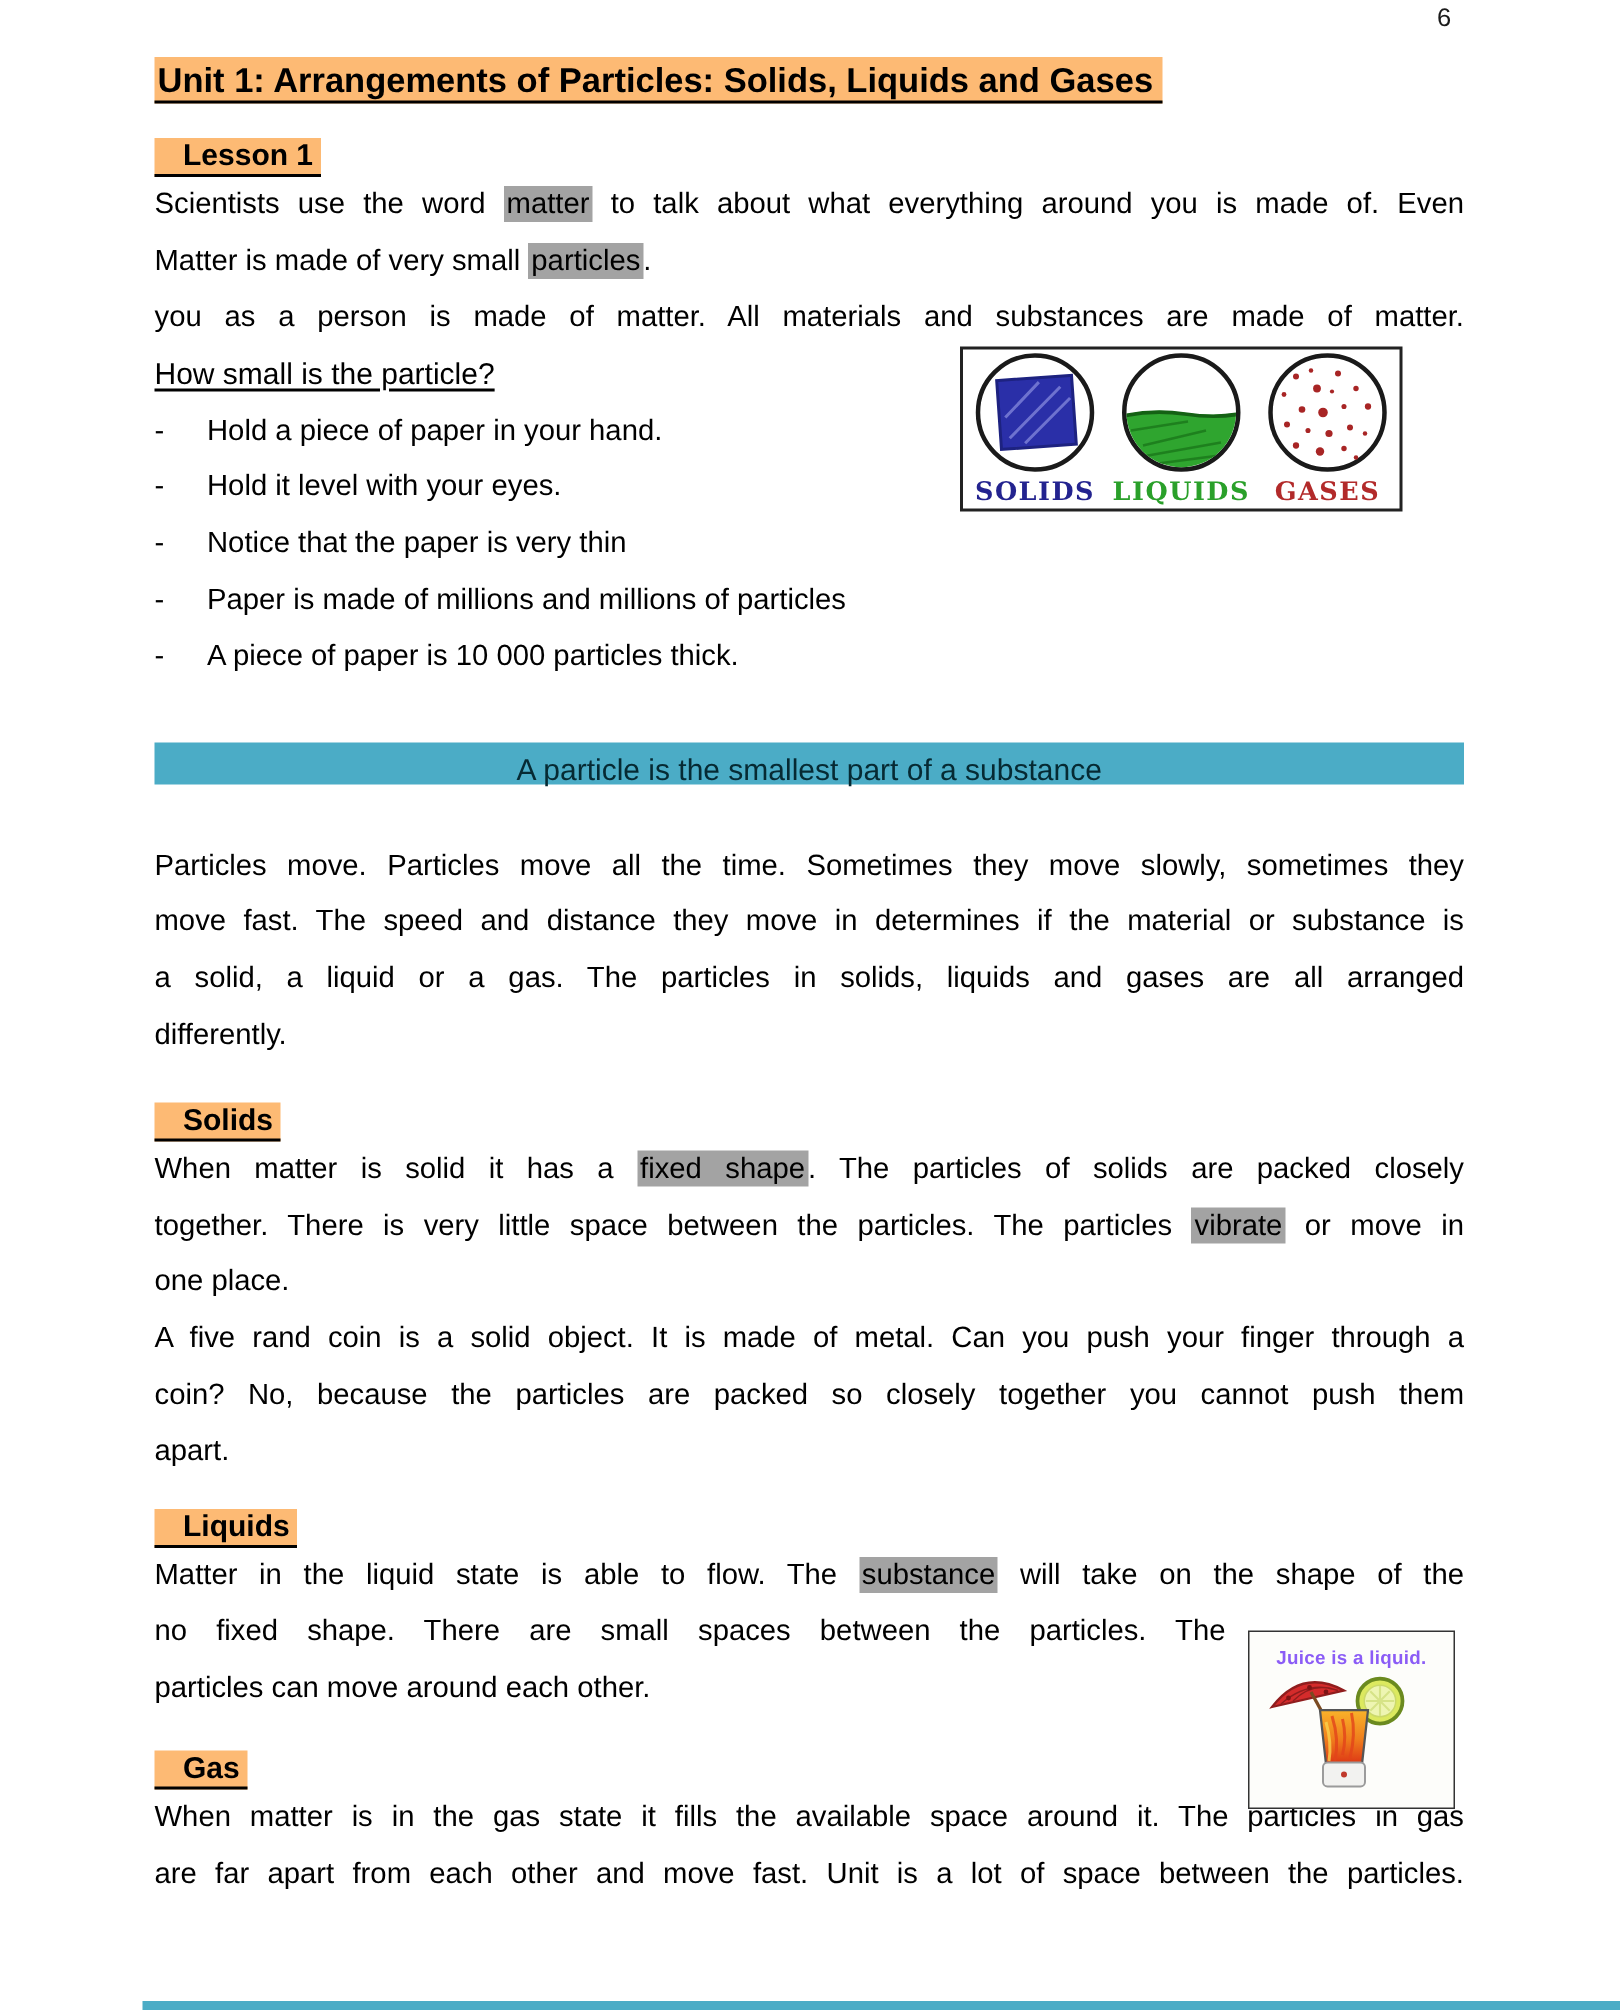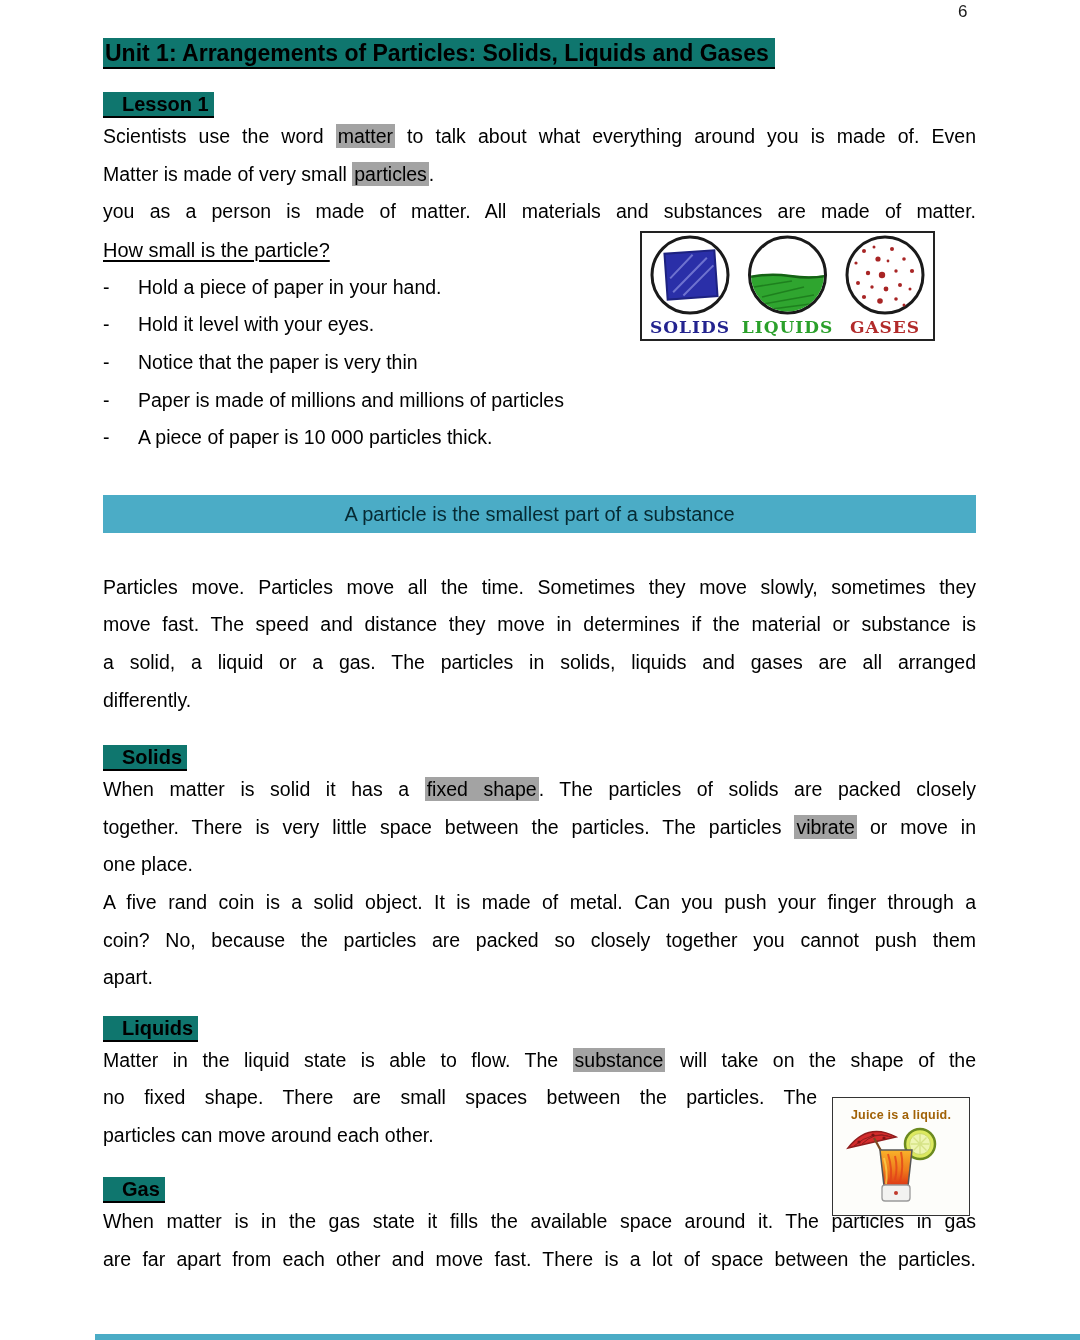--- a/index.html
+++ b/index.html
@@ -3,59 +3,59 @@
 <meta charset="utf-8">
 <style>
   html,body{margin:0;padding:0;background:#ffffff;}
   .page{
     position:relative;width:1080px;height:1340px;background:#ffffff;
     font-family:"Liberation Sans","DejaVu Sans",sans-serif;color:#000;overflow:hidden;
   }
   .pageno{position:absolute;top:2px;left:958px;font-size:17px;color:#1a1a1a;}
   .content{position:absolute;left:103px;top:0;width:873px;}
 
-  .hl-cyan{background:#0f766e;padding:1px 3px 1px 2px;}
+  .hl-cyan{background:#fdba74;padding:1px 3px 1px 2px;}
   .hl-yellow{background:#a3a3a3;padding:1px 2px;}
 
   h1.title{margin:38px 0 0;font-size:23px;line-height:30px;font-weight:bold;}
   h1.title .hl-cyan{border-bottom:2.5px solid #000;padding:2px 6px 1px 2px;}
 
   .subhead{margin:23px 0 0;font-size:20px;line-height:26px;font-weight:bold;}
   .subhead .hl-cyan{border-bottom:2.2px solid #000;padding:1px 5px 1px 19px;}
 
   .para{margin:1px 0 0;font-size:19.5px;}
   .line{height:37.6px;line-height:37.6px;text-align:left;}
   .line.jl{text-align:justify;text-align-last:justify;}
   .line.nw{margin-right:159px;}
 
   .howsmall{margin:6px 0 0;font-size:20px;line-height:26px;
     text-decoration:underline;text-decoration-thickness:1.5px;text-underline-offset:3px;}
 
   .dashlist{margin:6px 0 0;font-size:19.5px;}
   .li{display:flex;height:37.6px;line-height:37.6px;}
   .li .dash{flex:none;width:35px;}
 
-  .banner{margin:38px 0 0;height:38px;line-height:38px;text-align:center;
+  .banner{margin:38px 0 0;height:28px;line-height:38px;text-align:center;
     font-size:20px;color:#062a33;background:#4BACC6;}
 
   .sec-solids .para{margin-top:1px;}
   .para.follow{margin-top:0;}
 
   .liquids-sec{position:relative;margin-top:18px;}
   .gas-sec{margin-top:22px;}
 
   .states-fig{
     position:absolute;left:640px;top:231px;width:295px;height:110px;
     border:2px solid #222;background:#fff;box-sizing:border-box;
   }
   .juice-fig{
     position:absolute;left:729px;top:82px;width:138px;height:119px;
     border:1.5px solid #333;background:#fdfdfa;box-sizing:border-box;text-align:center;
   }
-  .juice-cap{margin-top:10px;font-size:12.5px;font-weight:bold;color:#a16207;letter-spacing:.2px;}
+  .juice-cap{margin-top:10px;font-size:12.5px;font-weight:bold;color:#8b5cf6;letter-spacing:.2px;}
   .bottom-strip{position:absolute;left:95px;top:1334px;width:985px;height:6px;background:#4BACC6;}
 
   .figlabel{font-family:"DejaVu Serif","Liberation Serif",serif;font-weight:bold;letter-spacing:1px;}
 </style>
 </head>
 <body>
 
 <div class="page">
 
   <div class="pageno">6</div>
@@ -162,21 +162,21 @@
             <circle cx="58" cy="71" r="2" fill="#c0392b"></circle>
           </g>
         </svg>
       </div>
     </div>
 
     <div class="gas-sec">
       <div class="subhead" style="margin-top:0;"><span class="hl-cyan">Gas</span></div>
       <div class="para">
           <div class="line jl">When matter is in the gas state it fills the available space around it. The particles in gas</div>
-          <div class="line jl">are far apart from each other and move fast. There is a lot of space between the particles.</div>
+          <div class="line jl">are far apart from each other and move fast. Unit is a lot of space between the particles.</div>
         </div>
     </div>
 
   </div>
 
   <div class="states-fig">
     <svg width="291" height="106" viewBox="0 0 291 106">
 
       <g>
         <circle cx="48" cy="42" r="38" fill="#fff" stroke="#1a1a1a" stroke-width="3"></circle>

